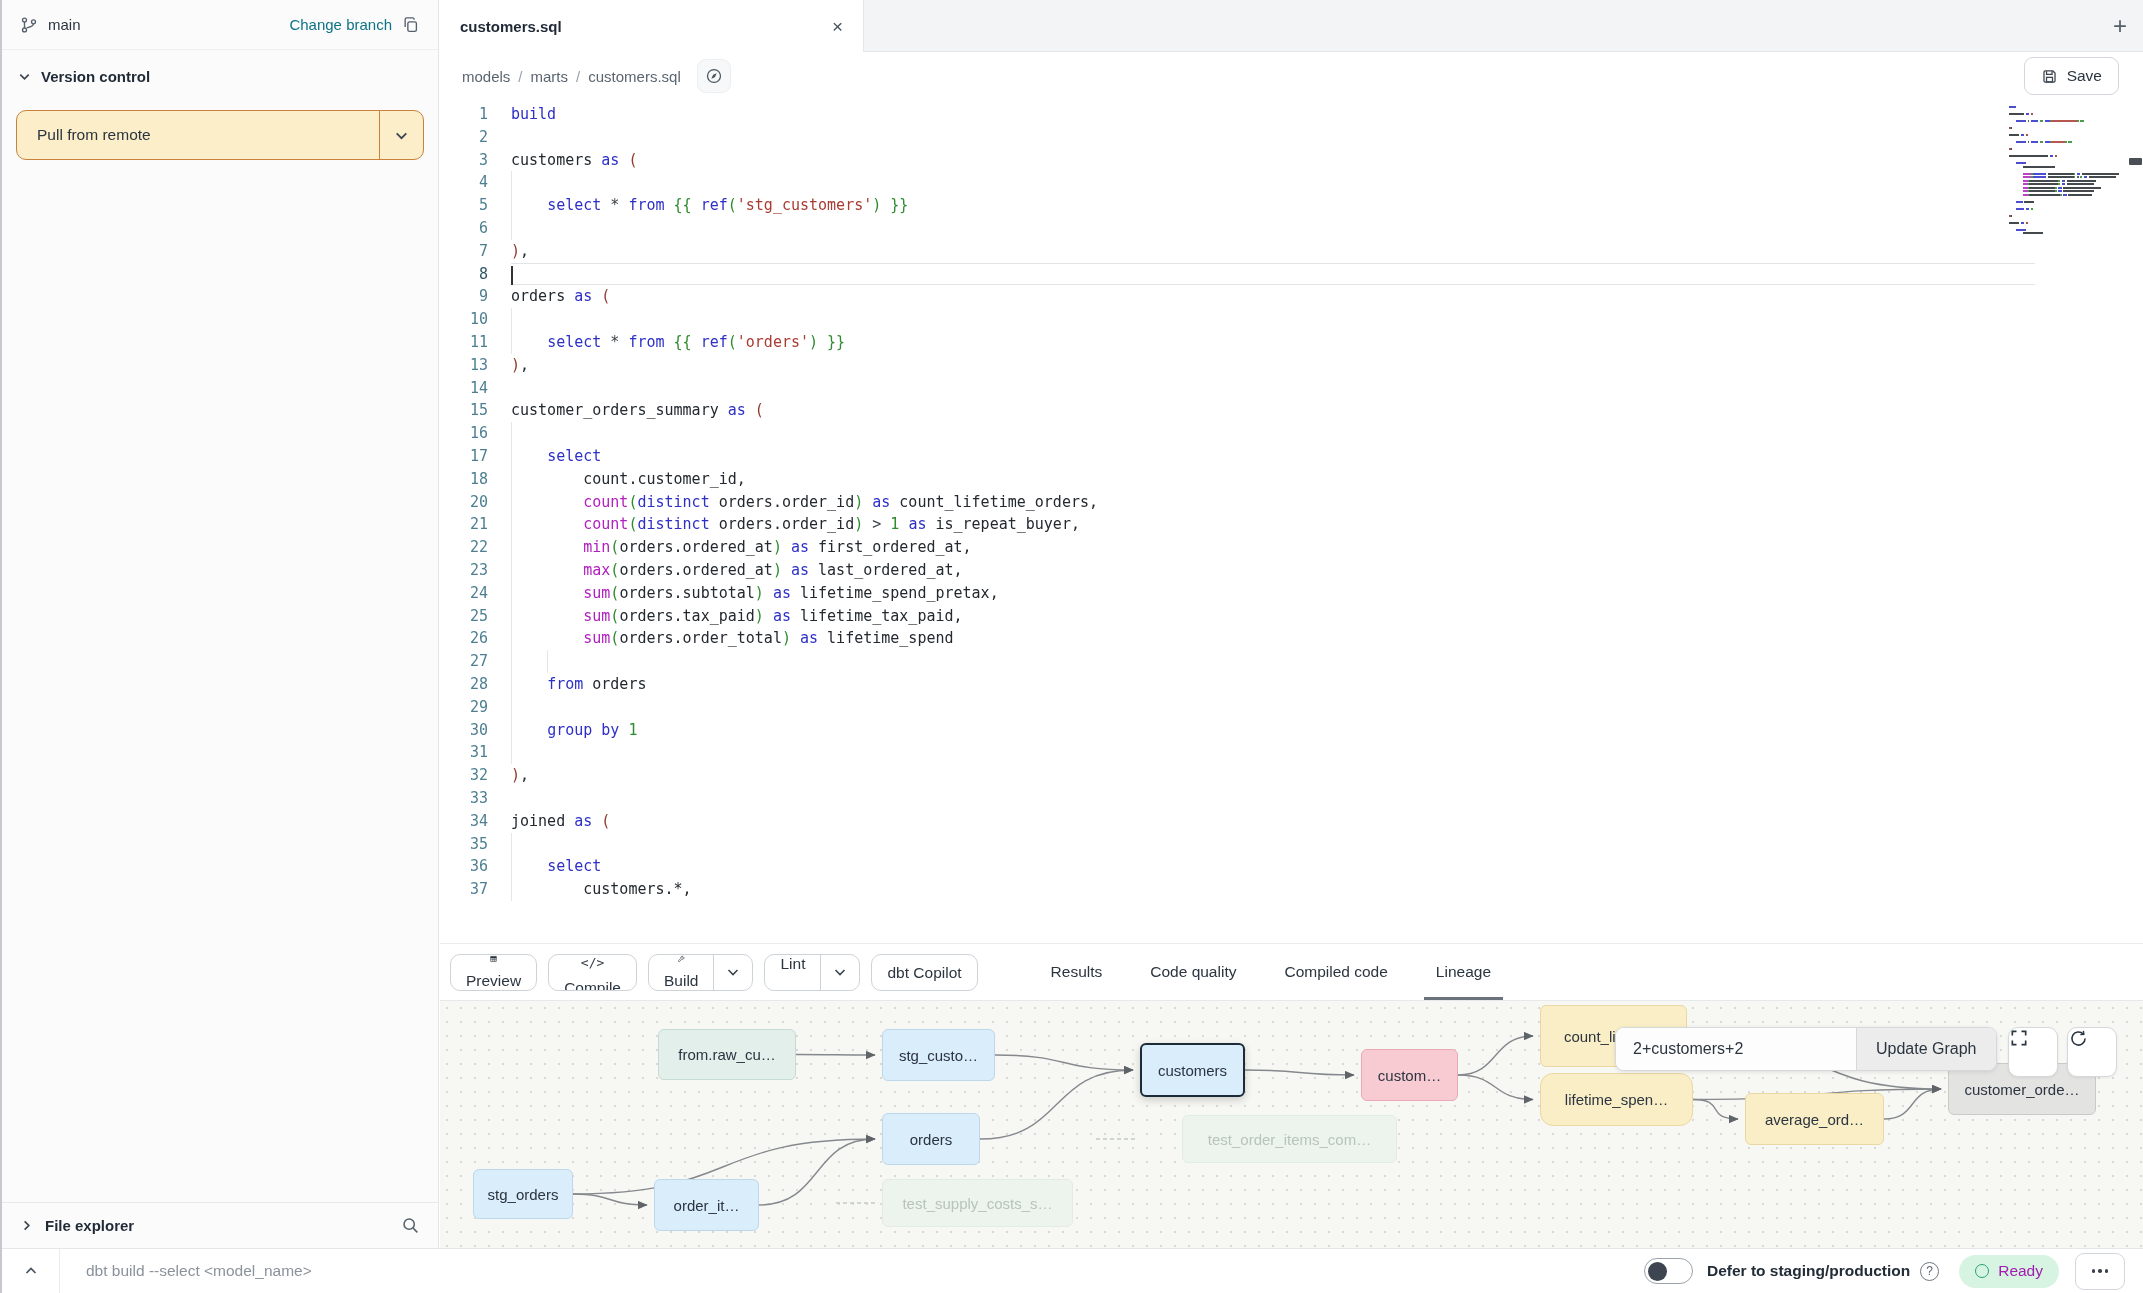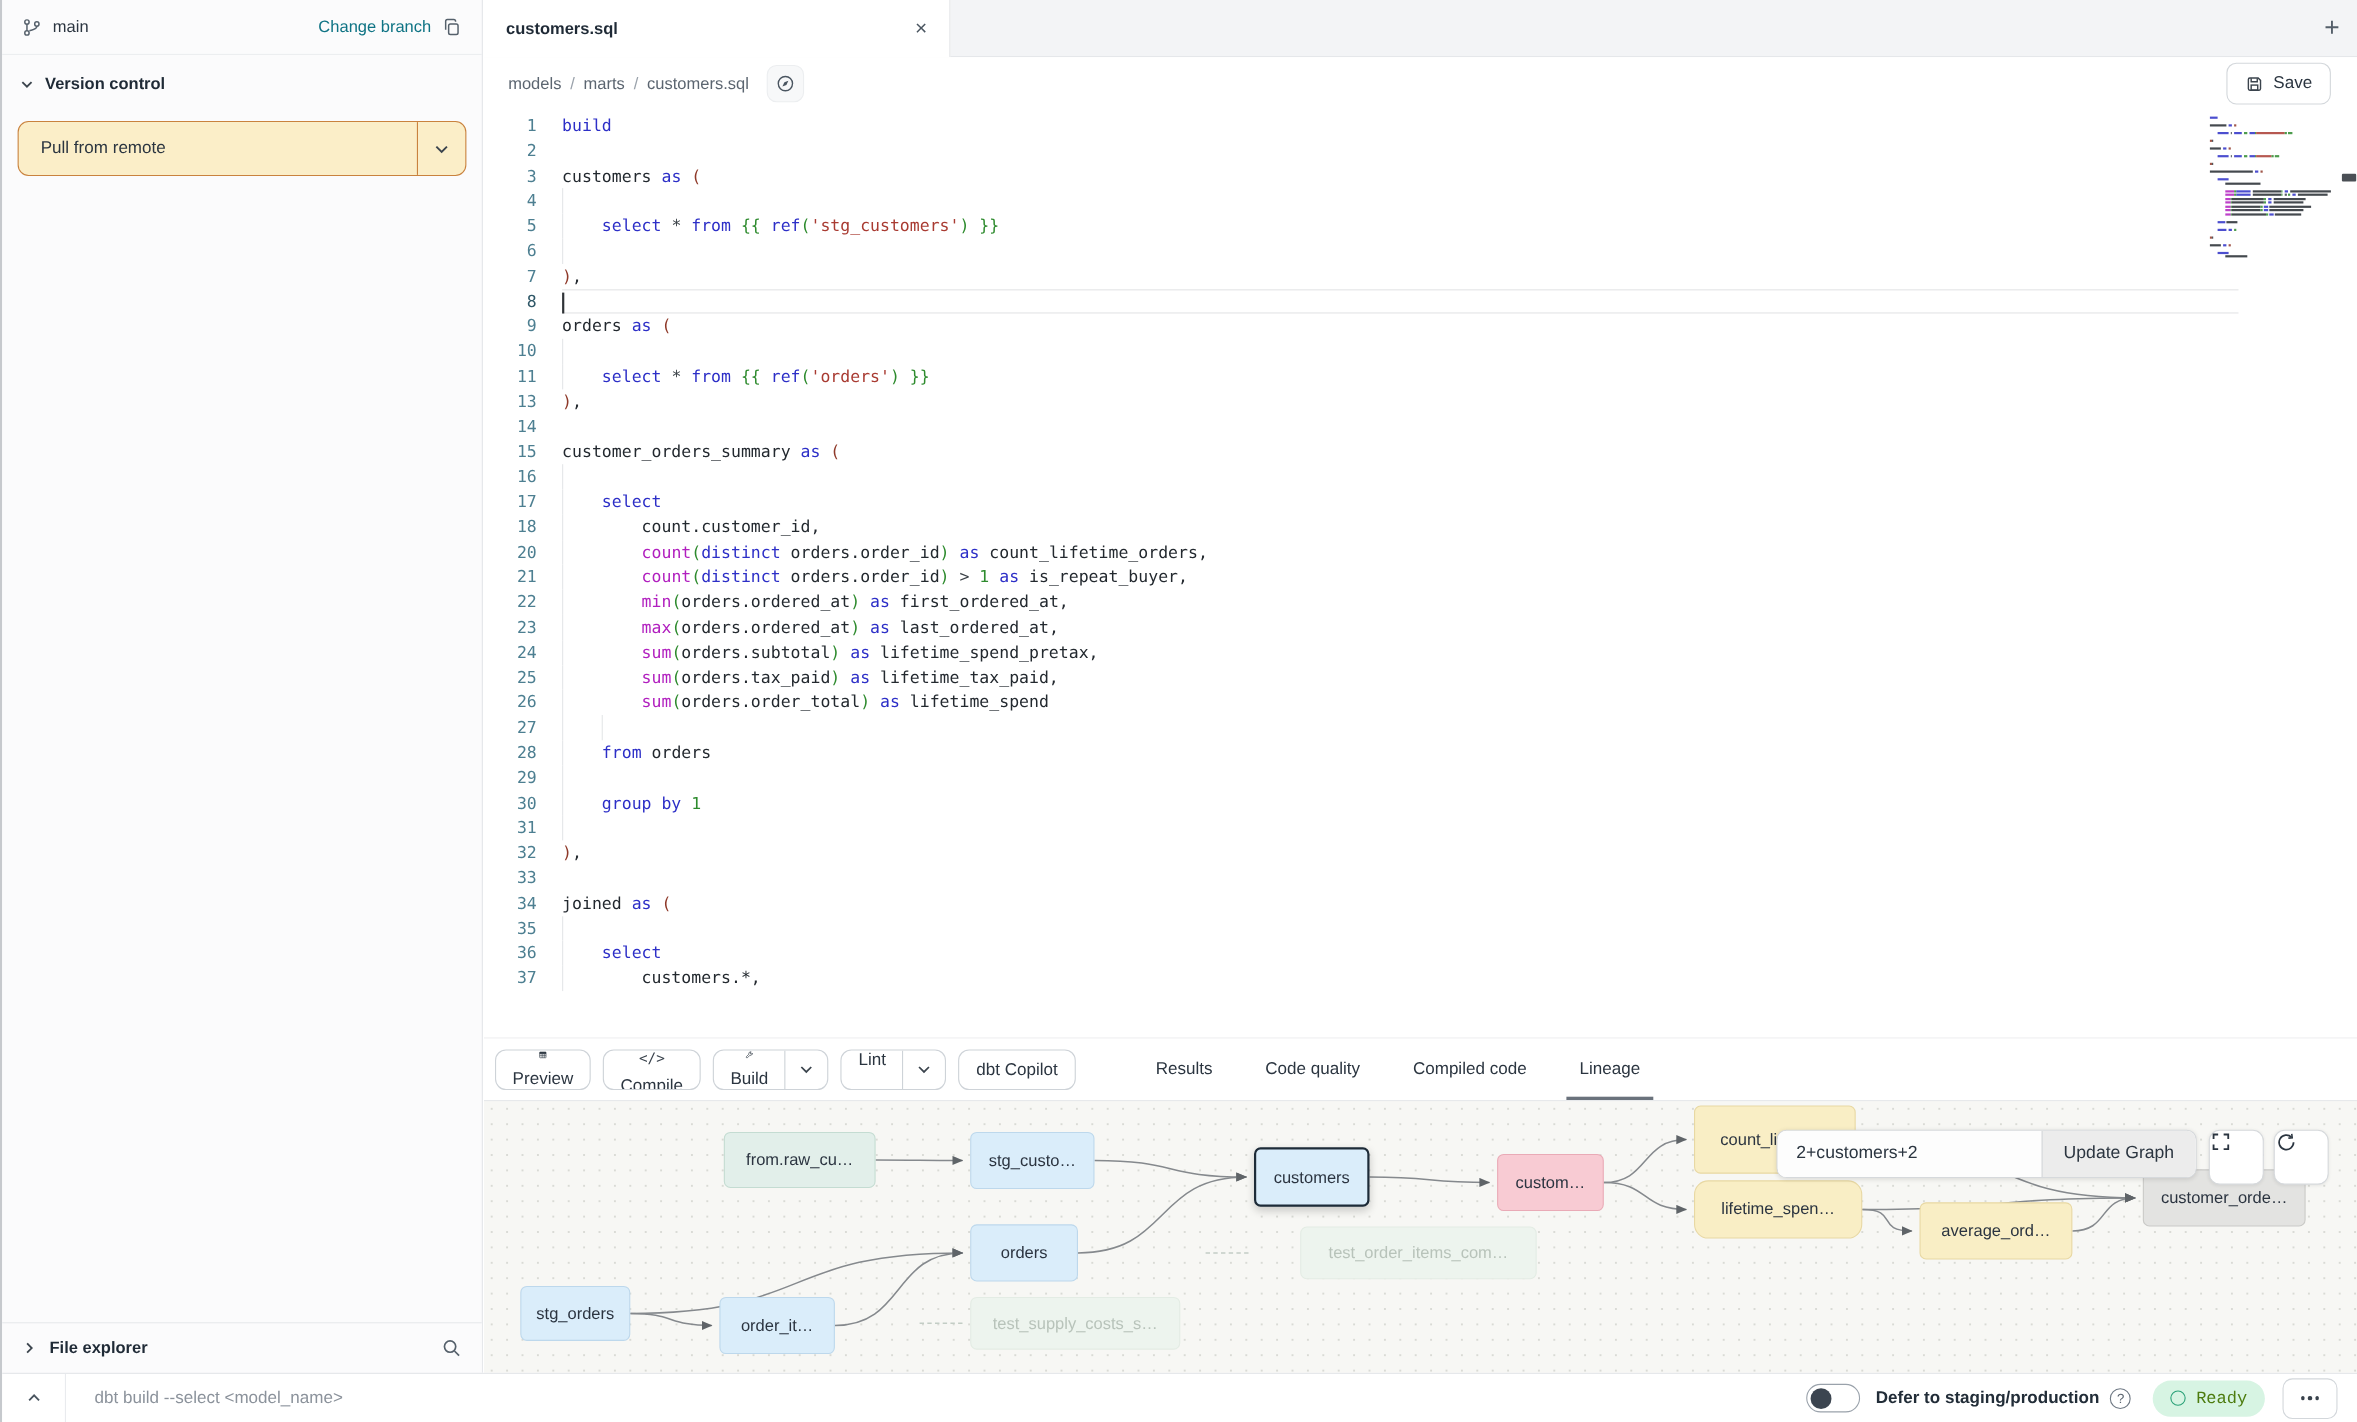--- a/index.html
+++ b/index.html
@@ -77,21 +77,21 @@
 
   
   .statusbar { position:absolute; left:0; bottom:0; width:2143px; height:45px; background:#fff; border-top:1px solid #e4e6e9; display:flex; align-items:center; }
   .sb-expand { width:58px; height:100%; display:flex; align-items:center; justify-content:center; border-right:1px solid #e9ebee; background:none; border-top:none; border-left:none; border-bottom:none; cursor:pointer; }
   .cmd-input { flex:1; border:none; outline:none; font-size:15.5px; color:#2b3540; padding:0 26px; font-family:inherit; background:transparent; }
   .cmd-input::placeholder { color:#8b929b; }
   .toggle { width:49px; height:26px; border-radius:13px; border:1px solid #9aa2ab; background:#fff; position:relative; cursor:pointer; flex:none; }
   .toggle .knob { position:absolute; left:3px; top:2.5px; width:19px; height:19px; border-radius:50%; background:#3c4550; }
   .defer-label { font-size:15.5px; font-weight:700; color:#222d38; margin:0 10px 0 14px; }
   .help-badge { width:19px; height:19px; border-radius:50%; border:1.4px solid #707a85; color:#59636e; font-size:12px; display:flex; align-items:center; justify-content:center; cursor:pointer; }
-  .ready-pill { margin-left:20px; height:33px; padding:0 16px; border-radius:17px; background:#d7f4e3; color:#4d7c0f; font-size:15.5px; display:flex; align-items:center; gap:9px;font-family:Liberation Mono, monospace; }
+  .ready-pill { margin-left:20px; height:33px; padding:0 16px; border-radius:17px; background:#d7f4e3; color:#a21caf; font-size:15.5px; display:flex; align-items:center; gap:9px; }
   .ready-ring { width:14px; height:14px; border-radius:50%; border:1.6px solid #2aa178; }
   .overflow-btn { margin:0 20px 0 16px; width:50px; height:37px; border:1px solid #d3d7db; border-radius:9px; background:#fff; display:flex; align-items:center; justify-content:center; gap:3px; cursor:pointer; }
   .dot { width:3.5px; height:3.5px; border-radius:50%; background:#39424c; }
 
   svg.ic { display:block; }
 </style>
 </head>
 <body>
 
 <div class="app">

